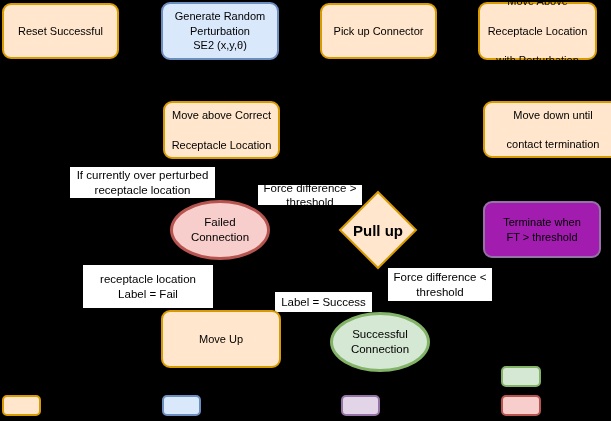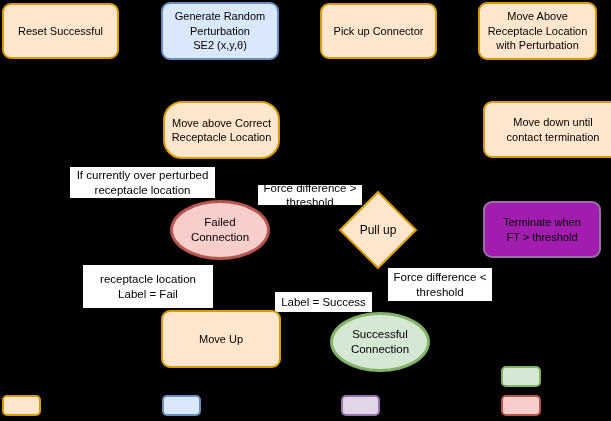--- a/index.html
+++ b/index.html
@@ -5,39 +5,40 @@
   html,body{margin:0;padding:0;background:#000;}
   .canvas{
     position:relative;width:611px;height:421px;background:#000000;
     font-family:"Liberation Sans","DejaVu Sans",sans-serif;color:#000;overflow:hidden;
   }
   .node{
     position:absolute;box-sizing:border-box;border-radius:9px;
     display:flex;flex-direction:column;align-items:center;justify-content:center;
     text-align:center;font-size:11px;line-height:14.5px;
   }
-  .orange{background:#FFE6CC;border:2px solid #D79B00;}
+  .orange{background:#FFE6CC;border:2px solid #D79B00;gap:15px;}
   .blue{background:#DAE8FC;border:2px solid #6C8EBF;}
   .purple{background:#a21caf;border:2px solid #9673A6;}
   .ellipse{
     position:absolute;box-sizing:border-box;border-radius:50%;
     display:flex;flex-direction:column;align-items:center;justify-content:center;
     text-align:center;font-size:11.5px;line-height:15px;
   }
   .ellipse.pink{background:#F8CECC;border:3px solid #B85450;}
   .ellipse.green{background:#D5E8D4;border:3px solid #82B366;}
   .edge-label{
     position:absolute;box-sizing:border-box;background:#FFFFFF;color:#000;
     display:flex;flex-direction:column;align-items:center;justify-content:center;
     text-align:center;font-size:11.5px;line-height:14.5px;white-space:nowrap;
   }
   .diamond-wrap{position:absolute;}
   .diamond-text{
     position:absolute;inset:0;display:flex;align-items:center;justify-content:center;
-    font-size:12px;
+    font-size:15px;
+    font-weight:bold;
   }
   .swatch{
     position:absolute;box-sizing:border-box;border-radius:5px;
   }
   .swatch.orange{background:#FFE6CC;border:2px solid #D79B00;}
   .swatch.blue{background:#DAE8FC;border:2px solid #6C8EBF;}
   .swatch.purple{background:#E1D5E7;border:2px solid #9673A6;}
   .swatch.green{background:#D5E8D4;border:2px solid #82B366;}
   .swatch.red{background:#F8CECC;border:2px solid #B85450;}
 </style>
@@ -59,21 +60,21 @@
   <div class="node orange" style="left:320px;top:3px;width:117px;height:56px;">
     <div>Pick up Connector</div>
   </div>
 
   <div class="node orange" style="left:478px;top:2px;width:119px;height:58px;">
     <div>Move Above</div>
     <div>Receptacle Location</div>
     <div>with Perturbation</div>
   </div>
 
-  <div class="node orange" style="left:163px;top:101px;width:117px;height:58px;border-radius:19px;">
+  <div class="node orange" style="left:163px;top:101px;width:117px;height:58px;">
     <div>Move above Correct</div>
     <div>Receptacle Location</div>
   </div>
 
   <div class="node orange" style="left:483px;top:101px;width:140px;height:57px;">
     <div>Move down until</div>
     <div>contact termination</div>
   </div>
 
   <div class="edge-label" style="left:70px;top:167px;width:145px;height:31px;">

